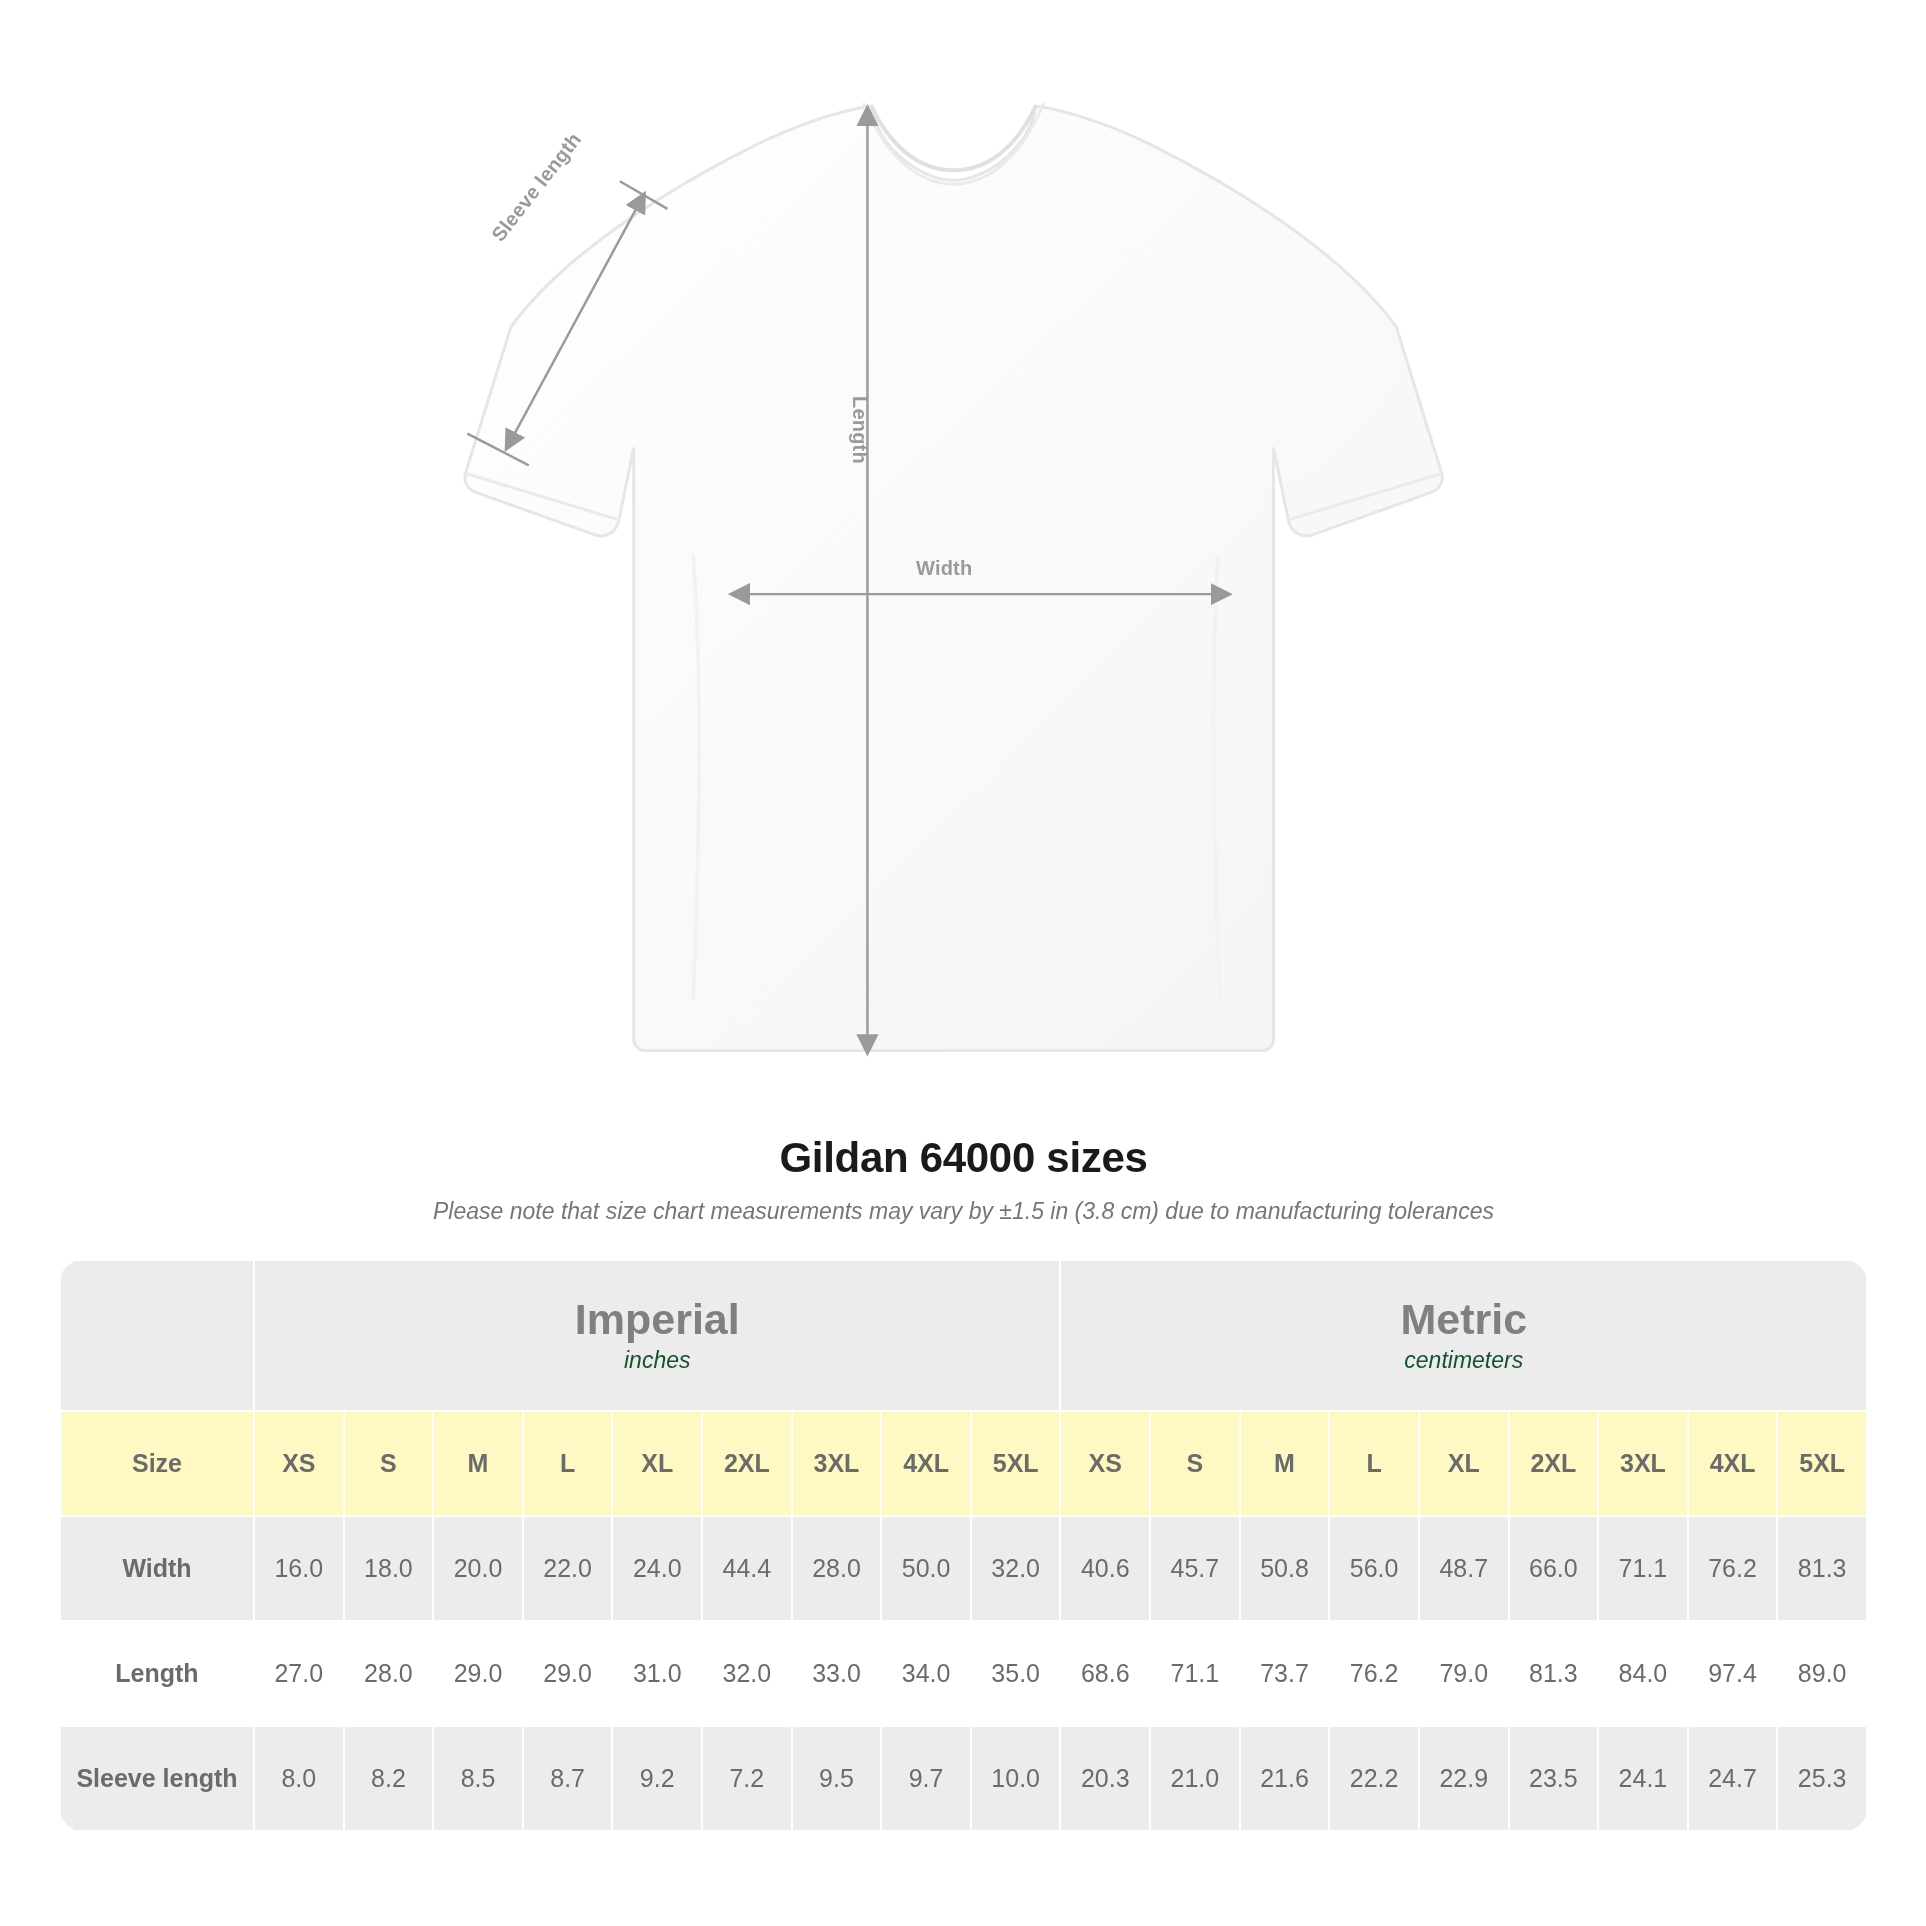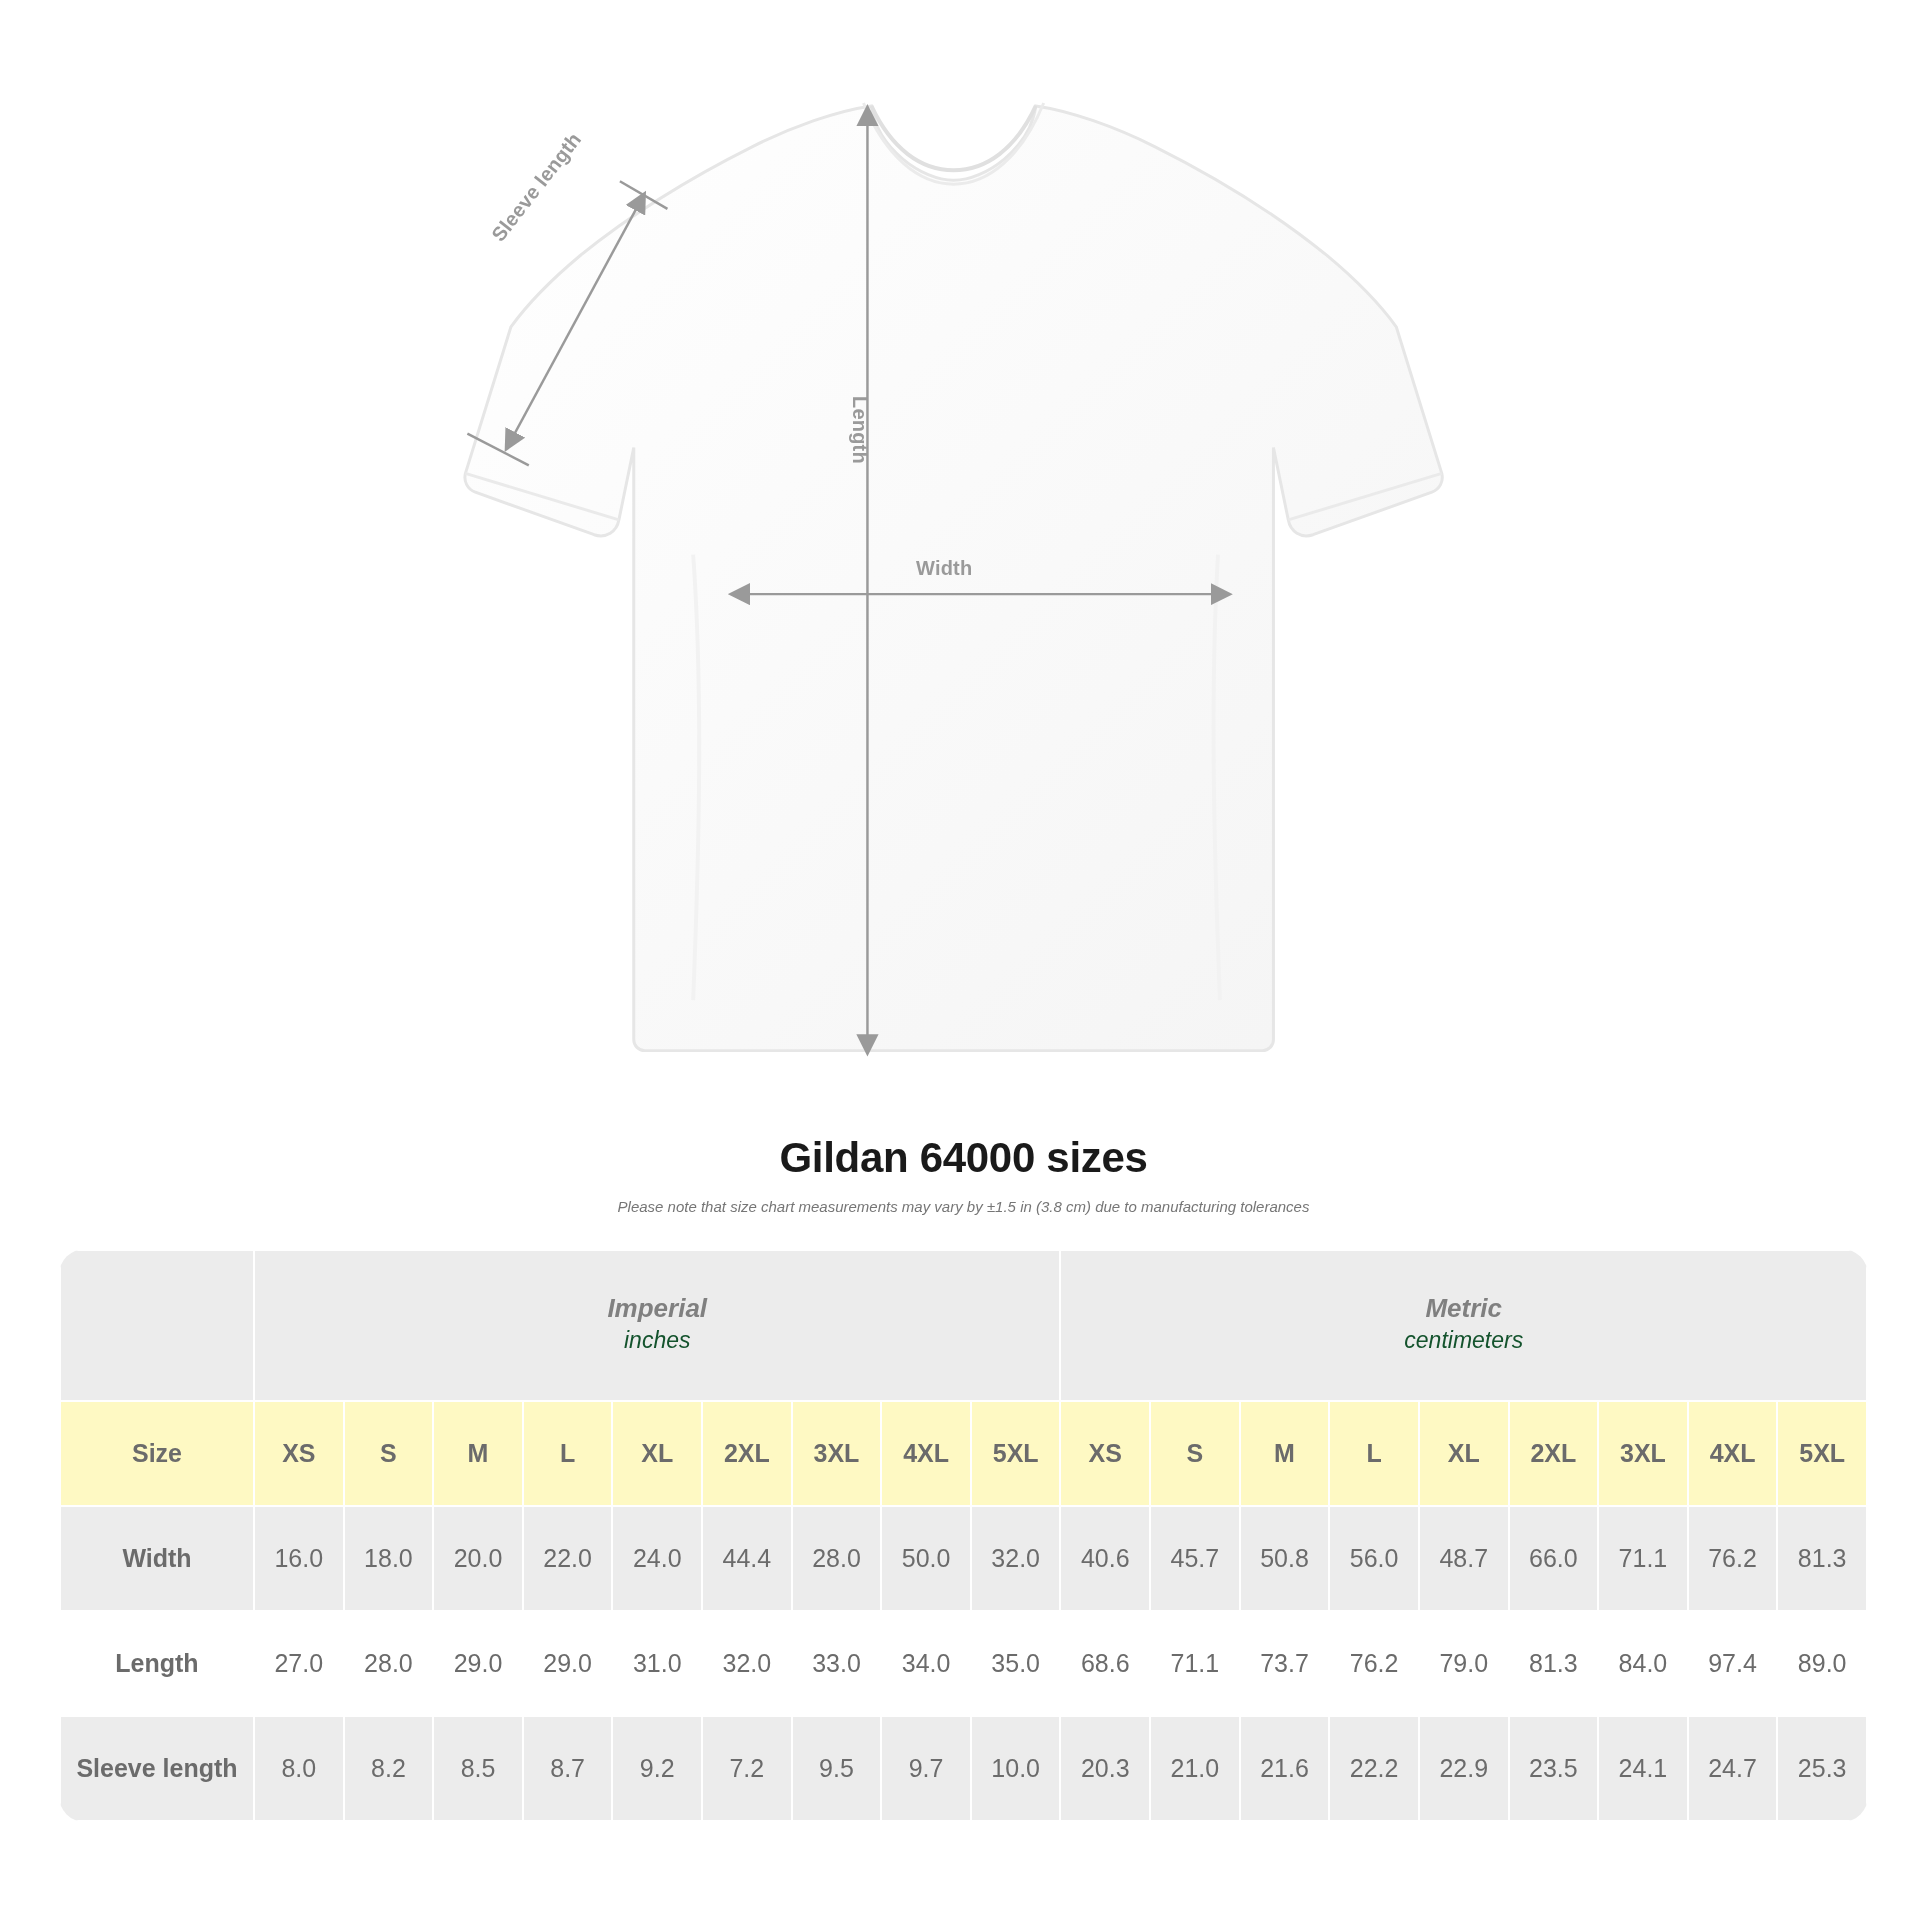--- a/index.html
+++ b/index.html
@@ -58,21 +58,21 @@
     margin-top: 20px;
   }
   .chart-title {
     font-size: 42px;
     font-weight: bold;
     color: #1a1a1a;
     margin: 0 0 14px 0;
     letter-spacing: -0.3px;
   }
   .chart-note {
-    font-size: 15px;
+    font-size: 23px;
     font-style: italic;
     color: #767676;
     margin: 16px;
   }
 
   
   .table-wrap {
     margin: 34px 59px 0 59px;
     border-radius: 26px;
     overflow: hidden;
@@ -89,22 +89,21 @@
     color: #6b6b6b;
     font-size: 25px;
     border: 2px solid #ffffff;
   }
   .unit-head {
     background: #ececec;
     height: 147px;
     vertical-align: middle;
   }
   .unit-head .unit-name {
-    font-size: 26px;
-    font-style: italic;
+    font-size: 43px;
     font-weight: bold;
     color: #808080;
     line-height: 1.15;
   }
   .unit-head .unit-sub {
     font-size: 23px;
     font-style: italic;
     color: #14532d;
     line-height: 1.4;
   }

